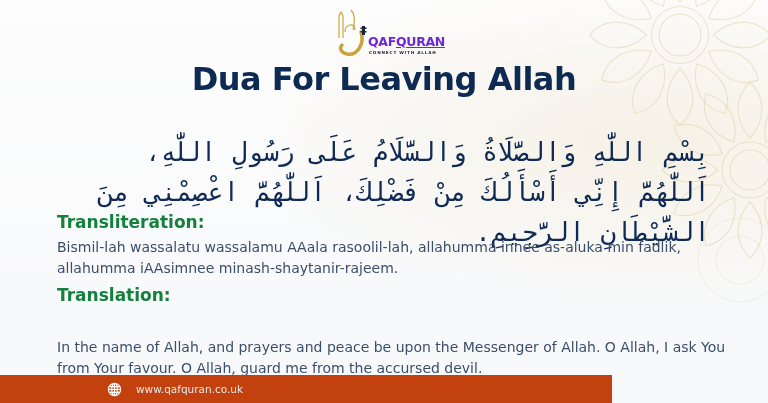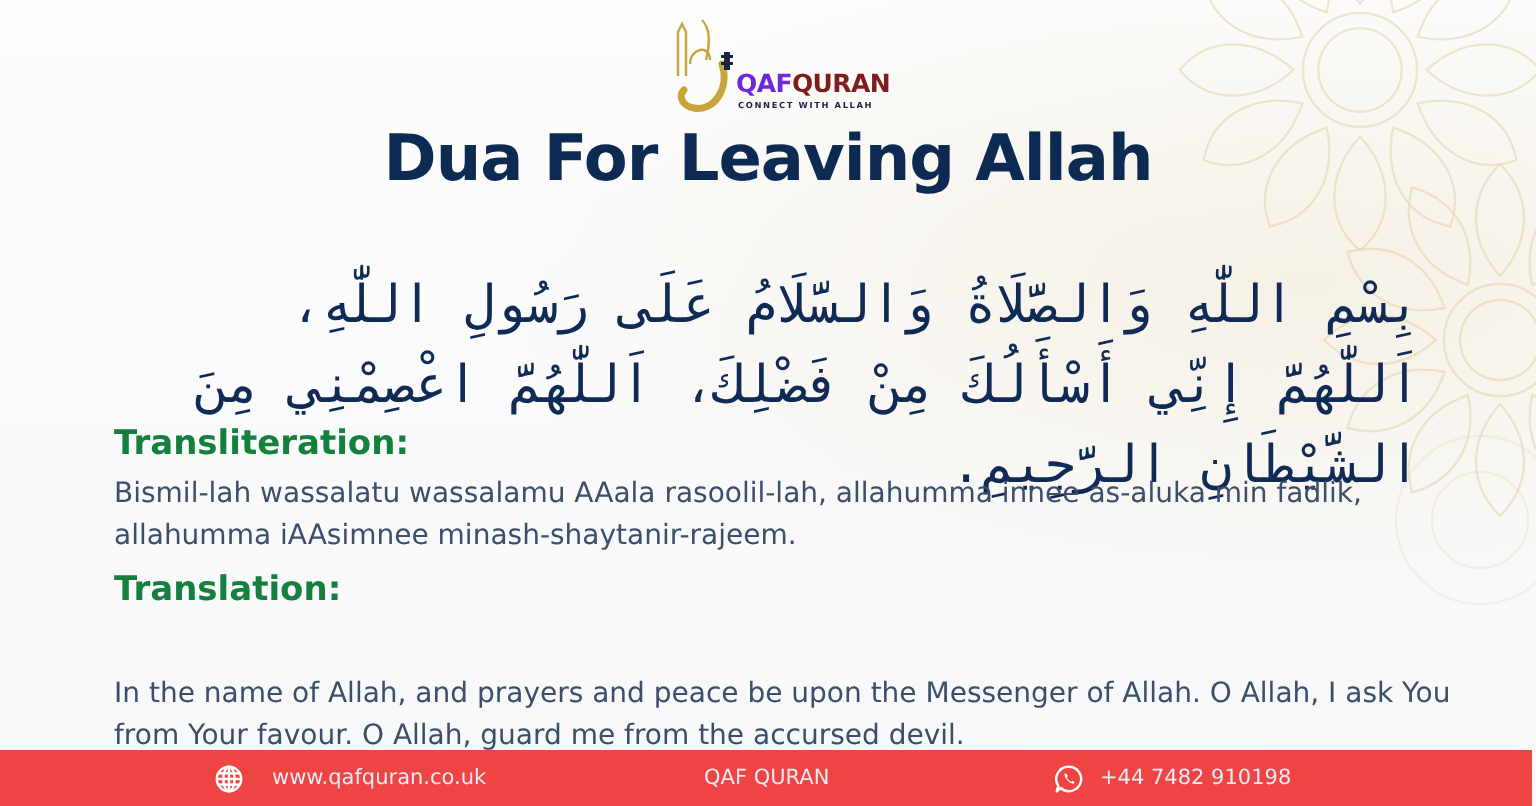--- a/index.html
+++ b/index.html
@@ -26,21 +26,21 @@
     .logo {
       position: absolute; left: 333px; top: 4px; width: 110px; height: 56px;
     }
     .logo-mark { position: absolute; left: 0; top: 0; width: 42px; height: 56px; }
     .logo-word {
       position: absolute; left: 35px; top: 30px;
       font-family: "DejaVu Sans", sans-serif; font-weight: bold;
       font-size: 12.5px; letter-spacing: -0.3px; white-space: nowrap;
     }
     .logo-word .qaf { color: #6d28d9; }
-    .logo-word .quran { color: #7f1d1d; }
+    .logo-word .quran { color: #6d28d9; text-decoration: underline; }
     .logo-tag {
       position: absolute; left: 36px; top: 46px;
       font-size: 4.2px; letter-spacing: 0.8px; color: #1a2440; font-weight: bold;
       white-space: nowrap;
     }
 
     .title {
       position: absolute; left: 0; width: 768px; top: 60px;
       text-align: center;
       font-family: "DejaVu Sans", sans-serif; font-weight: bold;
@@ -64,22 +64,22 @@
 
     .section-body {
       position: absolute; left: 57px; width: 680px;
       font-family: "DejaVu Sans", sans-serif;
       font-size: 14px; line-height: 21px; color: #3b4f6b;
     }
     .b-translit { top: 237px; }
     .b-transl { top: 309px; margin-top: 28px; }
 
     .footer {
-      position: absolute; left: 0; top: 375px; width: 766px; height: 28px;
-      background: #ef4444; z-index: 3;
+      position: absolute; left: 0; top: 375px; width: 612px; height: 28px;
+      background: #c2410c; z-index: 3;
       color: #e6ebf2; font-size: 10.5px;
       font-family: "DejaVu Sans", sans-serif;
     }
     .footer-item { position: absolute; top: 0; height: 28px; display: flex; align-items: center; white-space: nowrap; }
     .f-web { left: 107px; }
     .f-brand { left: 352px; }
     .f-phone { left: 527px; }
     .f-icon { width: 15px; height: 15px; margin-right: 14px; display: inline-block; }
     .f-phone .f-icon { margin-right: 8px; }
   </style>
@@ -171,21 +171,13 @@
         <circle cx="8" cy="8" r="6.5"></circle>
         <ellipse cx="8" cy="8" rx="3" ry="6.5"></ellipse>
         <line x1="8" y1="1.5" x2="8" y2="14.5"></line>
         <line x1="1.5" y1="8" x2="14.5" y2="8"></line>
         <line x1="2.5" y1="5" x2="13.5" y2="5"></line>
         <line x1="2.5" y1="11" x2="13.5" y2="11"></line>
       </g>
     </svg>
     <span>www.qafquran.co.uk</span>
   </div>
-  <div class="footer-item f-brand">QAF QURAN</div>
-  <div class="footer-item f-phone">
-    <svg class="f-icon" viewBox="0 0 16 16">
-      <path d="M8,1.5 A6.5,6.5 0 1 1 3.6,12.8 L1.5,14.5 L2.3,11.6 A6.5,6.5 0 0 1 8,1.5 Z" fill="none" stroke="#ffffff" stroke-width="1.3" stroke-linejoin="round"></path>
-      <path d="M5.6,5 C5.4,6.6 7.2,9.8 10.4,10.6 L11,9.6 L9.8,8.9 L9.2,9.5 C8.2,9 7.2,8 6.8,7 L7.4,6.4 L6.7,5.2 Z" fill="#ffffff"></path>
-    </svg>
-    <span>+44 7482 910198</span>
-  </div>
 </footer>
 
 </body></html>

